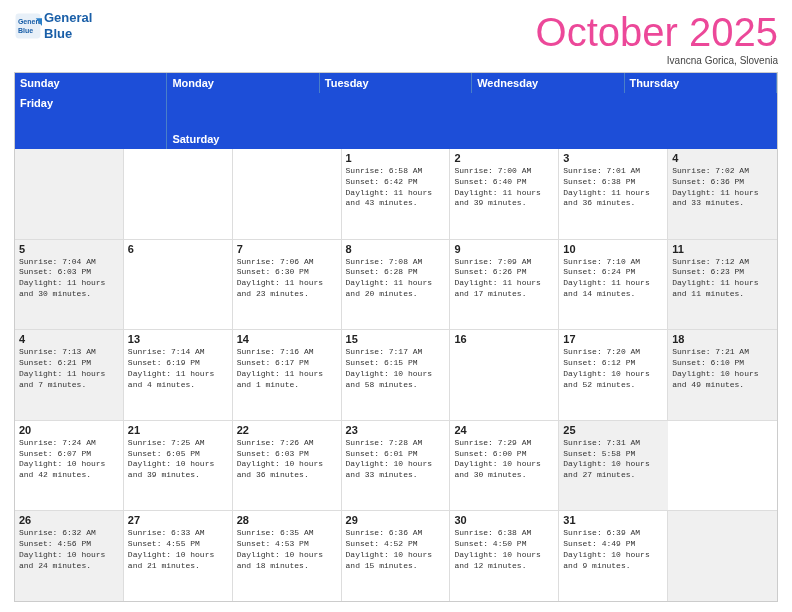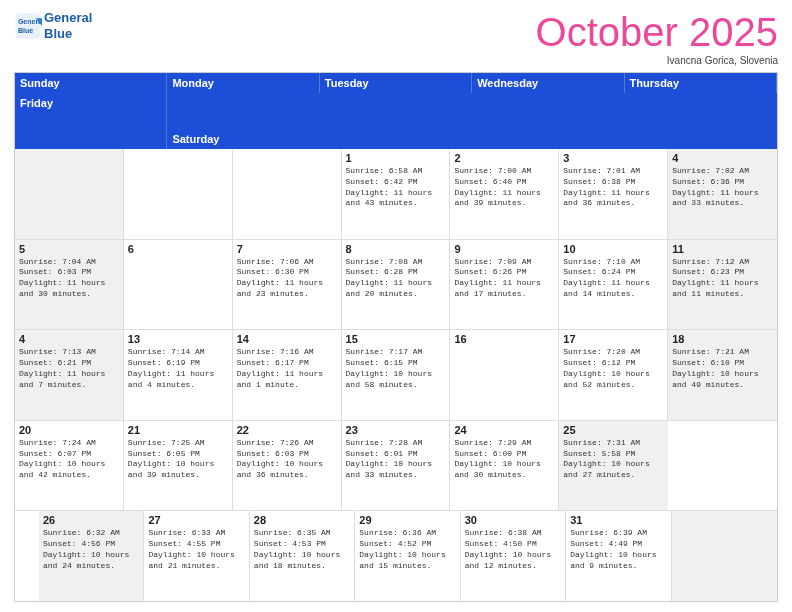--- a/index.html
+++ b/index.html
@@ -77,21 +77,21 @@
       flex: 1;
       display: flex;
       flex-direction: column;
     }
     .cal-row {
       display: grid;
       grid-template-columns: repeat(7, 1fr);
       flex: 1;
       border-bottom: 1px solid #ddd;
     }
-    .cal-row:last-child { border-bottom: none; margin-left: 24px; }
+    .cal-row:last-child { border-bottom: none; }
     .cal-cell {
       border-right: 1px solid #ddd;
       padding: 3px 4px;
       font-size: 8.5px;
       color: #333;
       background: #fff;
       vertical-align: top;
       overflow: hidden;
     }
     .cal-cell:last-child { border-right: none; }

